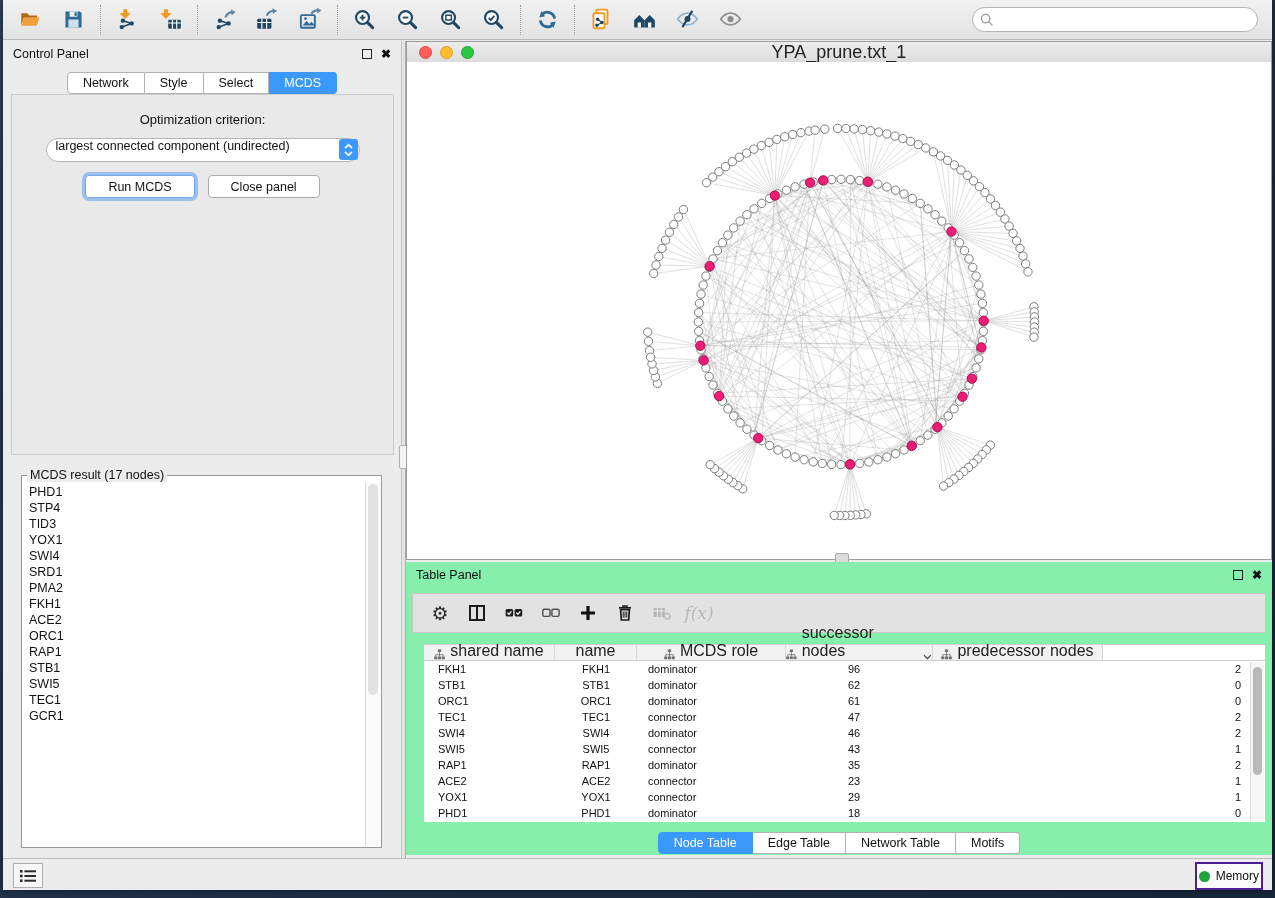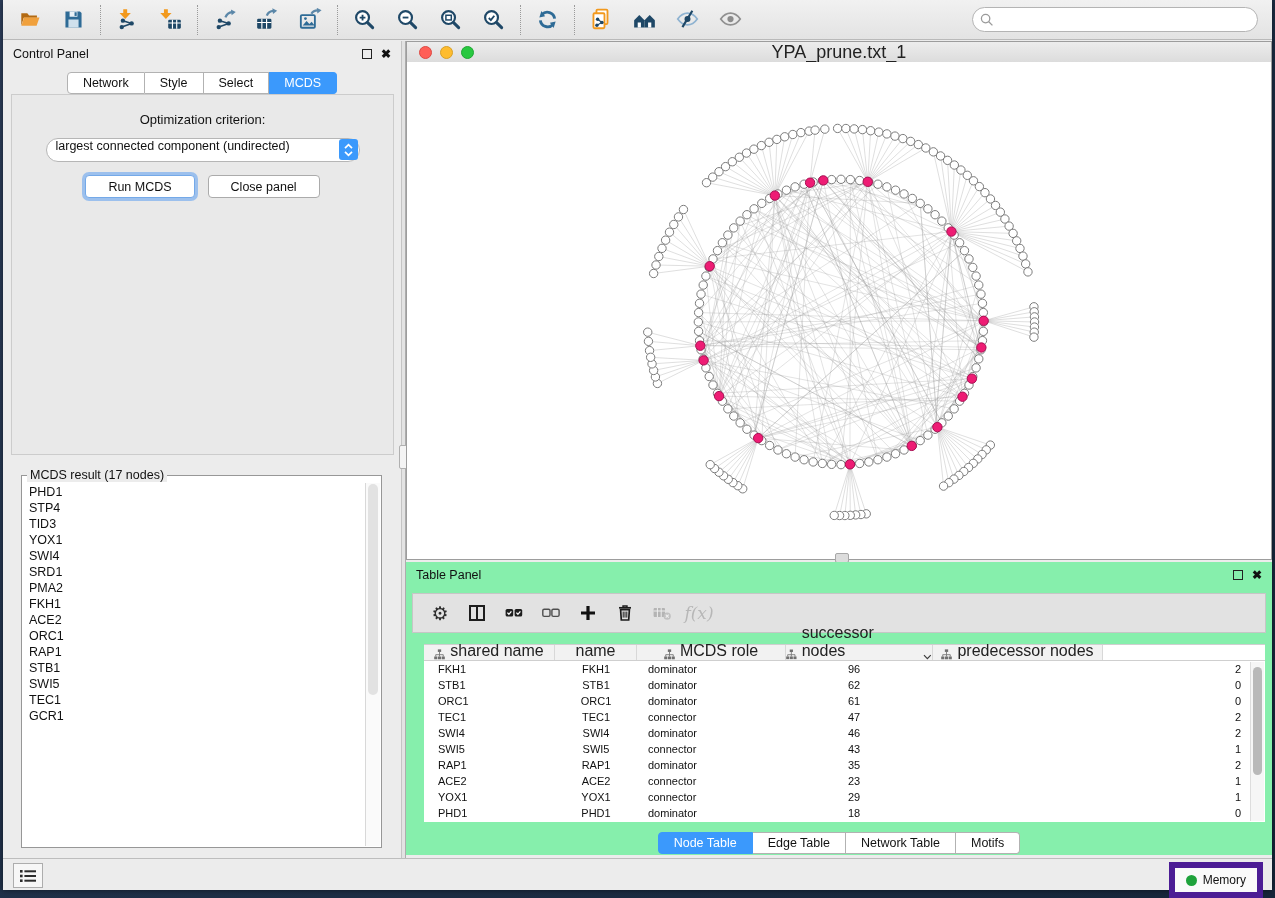--- a/index.html
+++ b/index.html
@@ -73,21 +73,21 @@
   .td.c1{width:82px;text-align:center;}
   .td.c2{width:149px;padding-left:11px;}
   .td.c3{width:147px;text-align:center;padding-right:11px;}
   .td.c4{flex:1;text-align:right;padding-right:24px;}
   #tbl-vscroll{position:absolute;right:8px;top:100px;width:13px;height:159px;background:#f6f6f6;border-left:1px solid #ddd;}
   #tbl-vscroll .thumb{position:absolute;left:1.5px;top:5px;width:9px;height:108px;background:#b9b9b9;border-radius:5px;}
   #tbl-tabs{position:absolute;left:0;top:270px;width:100%;display:flex;justify-content:center;}
   
   #status-bar{position:absolute;left:0;right:0;bottom:0;height:31px;background:#ececec;border-top:1px solid #bdbdbd;}
   #status-list-btn{position:absolute;left:10px;top:4px;width:28px;height:23px;background:#f7f7f7;border:1px solid #adadad;display:flex;align-items:center;justify-content:center;}
-  #memory-btn{position:absolute;right:9px;top:3px;height:24px;background:#fafafa;border:6px solid #4c1d95;display:flex;align-items:center;gap:6px;padding:0 11px;font-size:12px;color:#111;}
+  #memory-btn{position:absolute;right:9px;top:3px;height:24px;background:#fafafa;border:2px solid #4c1d95;display:flex;align-items:center;gap:6px;padding:0 2px;font-size:12px;color:#111;}
   #memory-dot{width:11px;height:11px;border-radius:50%;background:#1fa33c;}
 </style>
 </head>
 <body>
 
 <div id="desktop">
   <div id="app">
 
     <div id="toolbar">
       <div id="toolbar-icons">

